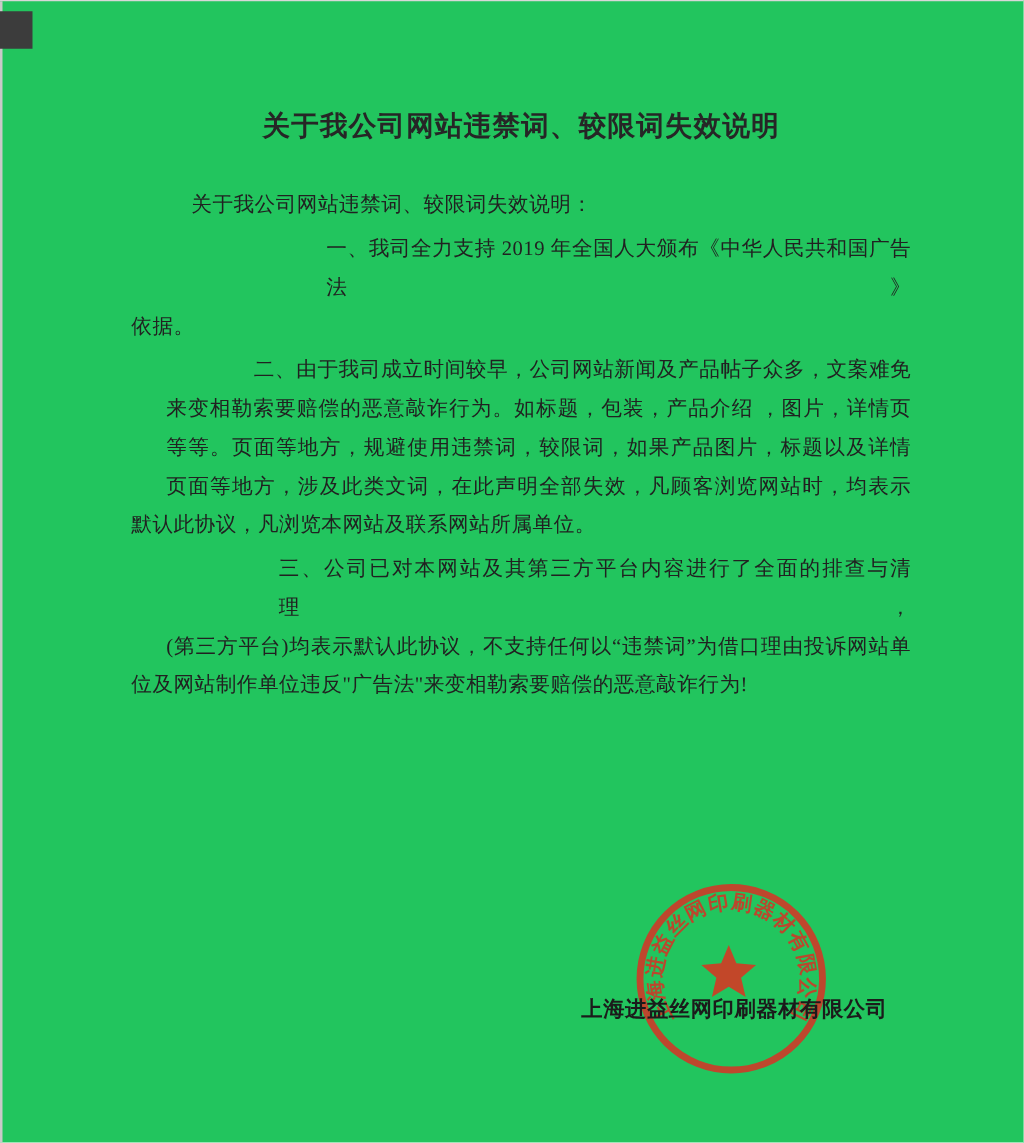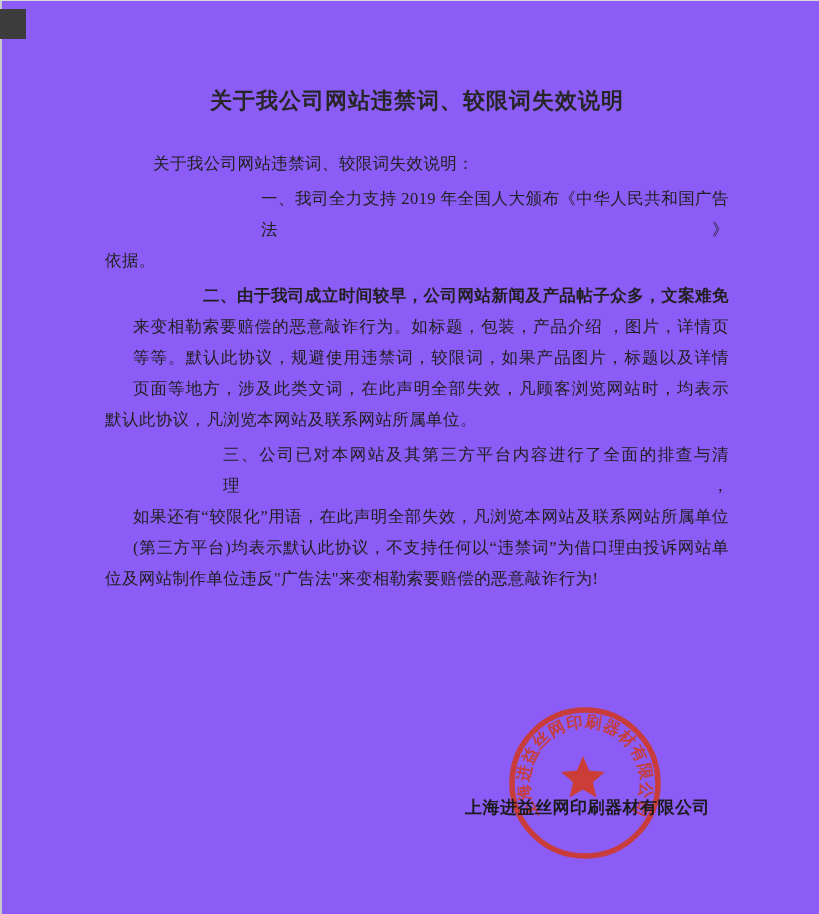--- a/index.html
+++ b/index.html
@@ -8,21 +8,21 @@
     background: #ffffff;
     width: 819px;
     height: 914px;
     overflow: hidden;
     font-family: "Liberation Serif", "DejaVu Serif", serif;
   }
   .page {
     position: relative;
     width: 819px;
     height: 914px;
-    background: #8b5cf6;
+    background: #22c55e;
     border-top: 1px solid #d8d8d8;
     box-sizing: border-box;
   }
   .left-edge-line {
     position: absolute;
     left: 0; top: 0;
     width: 2px; height: 914px;
     background: #c9c9c9;
   }
   .corner-artifact {
@@ -104,29 +104,28 @@
     <div class="doc-title">关于我公司网站违禁词、较限词失效说明</div>
     <div id="doc-body">
         <div class="para">
           <div class="line" style="padding-left: 48px; margin-top: 29px;">关于我公司网站违禁词、较限词失效说明：</div>
         </div>
         <div class="para">
           <div class="line justify" style="padding-left: 128px;">一、我司全力支持 2019 年全国人大颁布《中华人民共和国广告法》</div>
           <div class="line">依据。</div>
         </div>
         <div class="para">
-          <div class="line justify" style="padding-left: 70px; font-weight: bold;">二、由于我司成立时间较早，公司网站新闻及产品帖子众多，文案难免</div>
+          <div class="line justify" style="padding-left: 70px;">二、由于我司成立时间较早，公司网站新闻及产品帖子众多，文案难免</div>
           <div class="line justify">来变相勒索要赔偿的恶意敲诈行为。如标题，包装，产品介绍 ，图片，详情页</div>
-          <div class="line justify">等等。默认此协议，规避使用违禁词，较限词，如果产品图片，标题以及详情</div>
+          <div class="line justify">等等。页面等地方，规避使用违禁词，较限词，如果产品图片，标题以及详情</div>
           <div class="line justify">页面等地方，涉及此类文词，在此声明全部失效，凡顾客浏览网站时，均表示</div>
           <div class="line">默认此协议，凡浏览本网站及联系网站所属单位。</div>
         </div>
         <div class="para">
           <div class="line justify" style="padding-left: 90px;">三、公司已对本网站及其第三方平台内容进行了全面的排查与清理，</div>
-          <div class="line justify">如果还有“较限化”用语，在此声明全部失效，凡浏览本网站及联系网站所属单位</div>
           <div class="line justify">(第三方平台)均表示默认此协议，不支持任何以“违禁词”为借口理由投诉网站单</div>
           <div class="line">位及网站制作单位违反"广告法"来变相勒索要赔偿的恶意敲诈行为!</div>
         </div>
         <div class="para">
         </div>
       </div>
   </div>
 
   <svg class="seal-svg" viewBox="0 0 165 165" xmlns="http://www.w3.org/2000/svg" xmlns:xlink="http://www.w3.org/1999/xlink">
     <defs>

